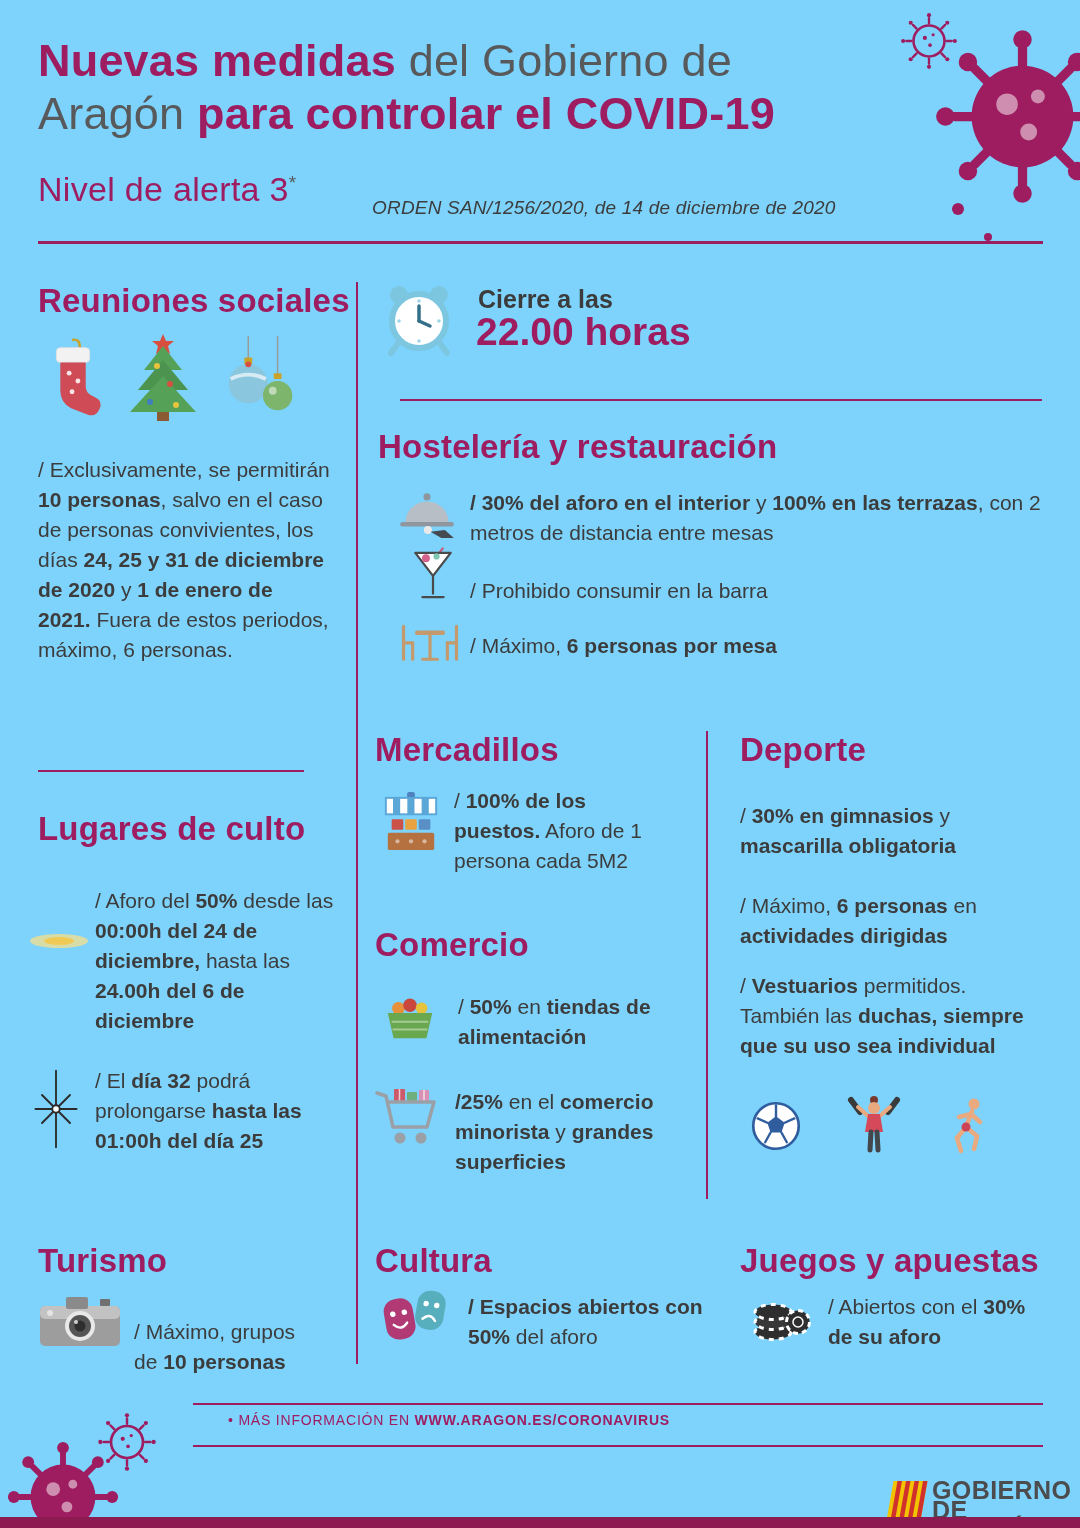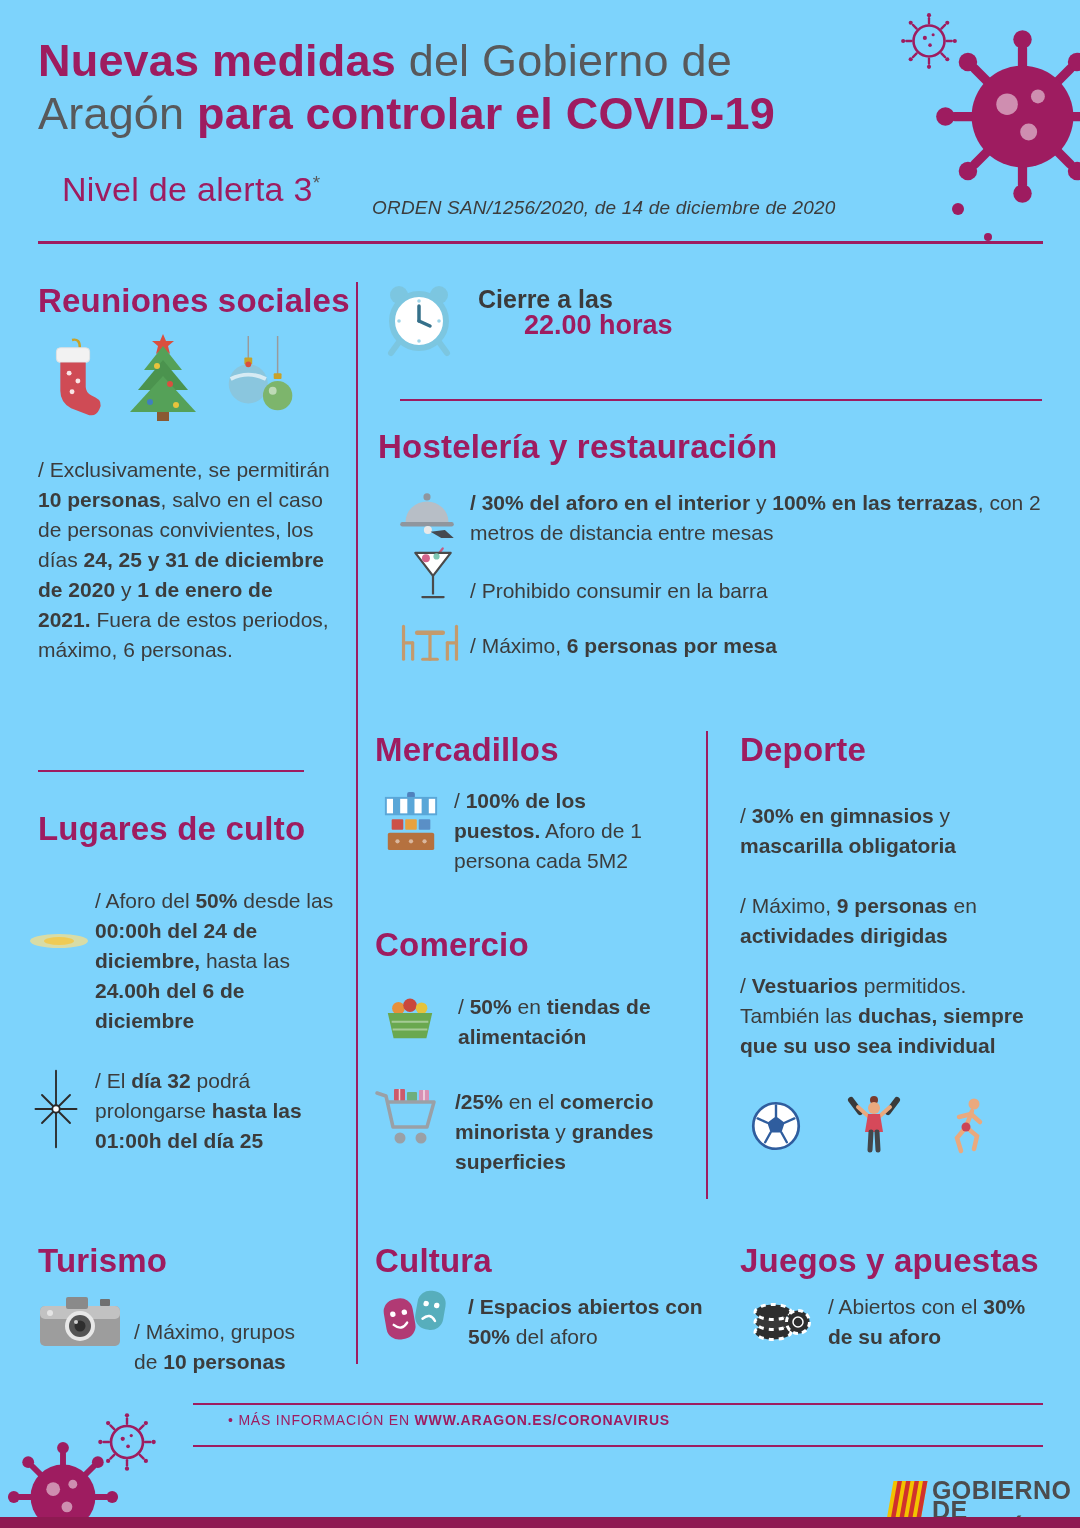--- a/index.html
+++ b/index.html
@@ -17,21 +17,21 @@
   .title .seg-a{color:var(--accent);font-weight:700;}
   .alert{font-size:34px;color:var(--accent);font-weight:400;letter-spacing:.3px;}
   .alert sup{font-size:19px;color:#58595b;}
   .order{font-size:19px;font-style:italic;color:#3c3c3c;letter-spacing:.2px;}
   .heading{font-size:33px;font-weight:700;color:var(--accent);letter-spacing:.2px;}
   .body-text{font-size:21px;line-height:30px;color:#3c3c3c;}
   .seg-b{font-weight:700;}
   .divider{background:var(--accent);}
   .closure-lead{font-size:25px;font-weight:700;color:#3b3b3b;}
   .closure-row{display:flex;align-items:baseline;gap:12px;white-space:nowrap;}
-  .closure-time{font-size:27px;font-weight:700;color:var(--accent);margin-left:48px;}
+  .closure-time{font-size:39px;font-weight:700;color:var(--accent);}
   .closure-tail{font-size:22px;font-weight:700;color:#3b3b3b;}
   .footer-info{font-size:14px;font-weight:400;letter-spacing:.8px;color:var(--accent);}
   .footer-info .seg-b{font-weight:700;}
   .logo-text{font-size:25px;line-height:20px;font-weight:700;color:#4c4c4e;letter-spacing:.4px;}
   .dot{border-radius:50%;background:var(--accent);}
   .bottom-bar{background:var(--bar);}
 </style>
 </head>
 <body>
 
@@ -285,21 +285,21 @@
   </defs>
 </svg>
 
 <div class="page">
 
   <div class="abs title" style="left:38px;top:34px;">
     <div><span class="seg-a">Nuevas medidas</span><span> del Gobierno de</span></div>
     <div><span>Aragón </span><span class="seg-a">para controlar el COVID-19</span></div>
   </div>
 
-  <div class="abs alert" style="left:38px;top:170px;margin-left:24px;">
+  <div class="abs alert" style="left:38px;top:170px;">
     <span>Nivel de alerta 3</span><sup>*</sup>
   </div>
 
   <div class="abs order" style="left:372px;top:197px;">ORDEN SAN/1256/2020, de 14 de diciembre de 2020</div>
 
   <div class="abs divider" style="left:38px;top:241px;width:1005px;height:3px;"></div>
 
   <svg class="abs" style="left:898px;top:10px;width:62px;height:62px;color:var(--accent);">
       <use href="#sym-virus-outline"></use>
     </svg>
@@ -384,21 +384,21 @@
   <div class="abs body-text" style="left:458px;top:992px;width:235px;"><span>/ </span><span class="seg-b">50%</span><span> en </span><span class="seg-b">tiendas de alimentación</span></div>
   <svg class="abs" style="left:374px;top:1084px;width:70px;height:70px;">
       <use href="#sym-cart"></use>
     </svg>
   <div class="abs body-text" style="left:455px;top:1087px;width:240px;"><span class="seg-b">/</span><span class="seg-b">25%</span><span> en el </span><span class="seg-b">comercio minorista</span><span> y </span><span class="seg-b">grandes superficies</span></div>
 
   <div class="abs divider" style="left:706px;top:731px;width:2px;height:468px;"></div>
 
   <div class="abs heading" style="left:740px;top:731px;">Deporte</div>
   <div class="abs body-text" style="left:740px;top:801px;width:270px;"><span>/ </span><span class="seg-b">30% en gimnasios</span><span> y </span><span class="seg-b">mascarilla obligatoria</span></div>
-  <div class="abs body-text" style="left:740px;top:891px;width:280px;"><span>/ Máximo, </span><span class="seg-b">9 personas</span><span> en </span><span class="seg-b">actividades dirigidas</span></div>
+  <div class="abs body-text" style="left:740px;top:891px;width:280px;"><span>/ Máximo, </span><span class="seg-b">6 personas</span><span> en </span><span class="seg-b">actividades dirigidas</span></div>
   <div class="abs body-text" style="left:740px;top:971px;width:310px;"><span>/ </span><span class="seg-b">Vestuarios</span><span> permitidos. También las </span><span class="seg-b">duchas, siempre que su uso sea individual</span></div>
   <svg class="abs" style="left:750px;top:1100px;width:52px;height:52px;">
       <use href="#sym-football"></use>
     </svg>
   <svg class="abs" style="left:845px;top:1092px;width:58px;height:64px;">
       <use href="#sym-gym"></use>
     </svg>
   <svg class="abs" style="left:943px;top:1096px;width:50px;height:62px;">
       <use href="#sym-runner"></use>
     </svg>

